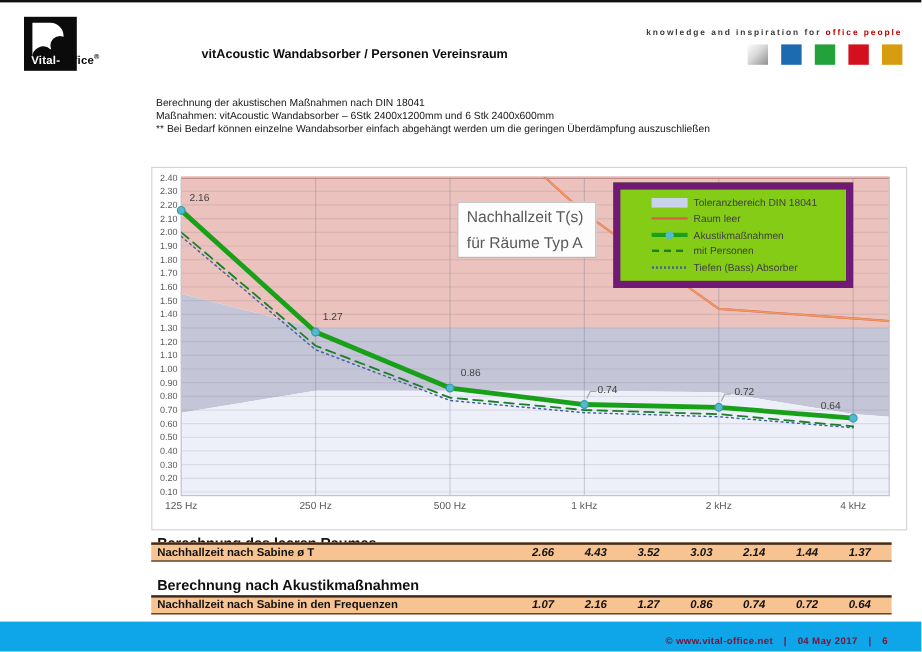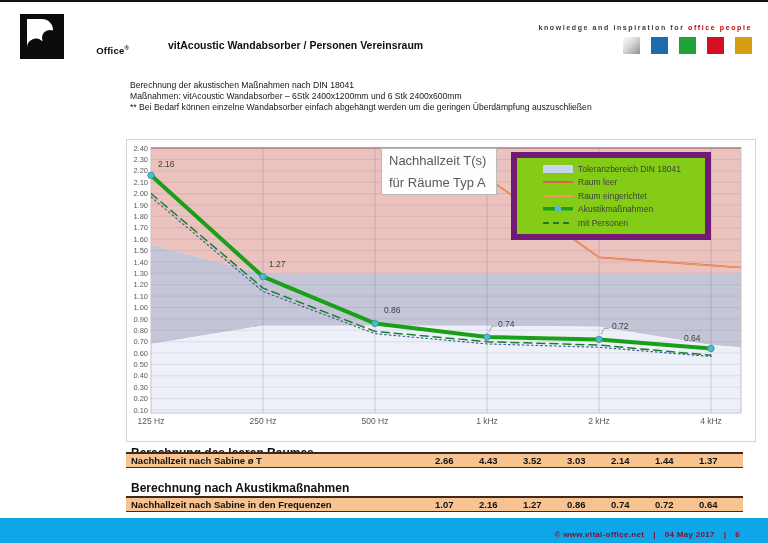--- a/index.html
+++ b/index.html
@@ -7,47 +7,47 @@
     width:768px;height:543px;position:relative;background:#ffffff;
     font-family:"Liberation Sans","DejaVu Sans",sans-serif;
     overflow:hidden;color:#141414;
   }
   .abs{position:absolute;}
   
   .top-strip{left:0;top:0;width:768px;height:2px;background:#111;}
   
   .logo-box{left:20px;top:14px;width:44px;height:45px;background:#0b0b0b;}
   .logo-label{left:26px;top:45px;font-size:9.5px;font-weight:bold;letter-spacing:.2px;white-space:nowrap;}
-  .logo-label .lw{color:#fff;margin-left:46px;} .logo-label .lb{color:#0b0b0b;}
+  .logo-label .lw{color:#fff;} .logo-label .lb{color:#0b0b0b;}
   .logo-label sup{font-size:6px;color:#0b0b0b;}
   .page-title{left:168px;top:39px;font-size:10.5px;font-weight:bold;color:#0e0e0e;}
   
   .tagline{right:16px;top:24px;font-size:7px;font-weight:bold;letter-spacing:1.6px;color:#3a3a3a;white-space:nowrap;}
   .tagline .hl{color:#c00000;}
   .brand-squares{right:16px;top:37px;display:flex;gap:11px;}
   .brand-squares .sq{width:17px;height:17px;}
   
   .intro{left:130px;top:80px;width:630px;font-size:8.6px;line-height:11px;color:#161616;}
   .intro .b{font-weight:bold;}
   
   .chart-frame{left:126px;top:139px;width:630px;height:303px;background:#fff;border:1px solid #d5d5d5;box-sizing:border-box;}
-  .chart-title-box{left:254px;top:8px;width:116px;height:47px;background:#fdfdfd;border:1px solid #b9b9b9;
+  .chart-title-box{left:254px;top:28px;width:116px;height:47px;background:#fdfdfd;border:1px solid #b9b9b9;
     color:#595959;font-size:13px;line-height:22px;padding:1px 0 0 7px;box-sizing:border-box;}
   .legend-box{left:384px;top:12px;width:200px;height:88px;background:#84cc16;border:6px solid #701a75;
     box-sizing:border-box;padding:4px 0 0 26px;}
   .legend-row{display:flex;align-items:center;height:13.5px;}
   .legend-swatch{width:30px;margin-right:5px;flex:0 0 30px;}
   .legend-label{font-size:8.5px;color:#3f3f3f;white-space:nowrap;}
   
   .tbl-heading{left:131px;font-size:12px;font-weight:bold;color:#111;}
   .tbl-row{left:126px;width:617px;height:16px;display:flex;align-items:center;
     background:#f7c491;border-top:2px solid #41291a;border-bottom:1.5px solid #41291a;box-sizing:border-box;
     font-size:9.5px;font-weight:bold;color:#111;}
   .tbl-row .rlabel{flex:1 1 auto;padding-left:5px;}
-  .tbl-row .cell{flex:0 0 44px;text-align:left;padding-right:9px;box-sizing:border-box;}
+  .tbl-row .cell{flex:0 0 44px;text-align:center;padding-right:9px;box-sizing:border-box;font-style:italic;}
   
   .footer-bar{left:0;top:518px;width:768px;height:33px;background:#0ea5e9;
     display:flex;justify-content:flex-end;align-items:center;padding-right:28px;box-sizing:border-box;
     font-size:8px;font-weight:bold;color:#7c1031;letter-spacing:.3px;}
   .footer-bar span{margin-left:9px;}
 </style>
 </head>
 <body>
 
 <div class="abs top-strip"></div>
@@ -172,30 +172,30 @@
   <div class="abs legend-box" id="legend-box">
       <div class="legend-row">
         <div class="legend-swatch" style="height: 8px; width: 26px; background: rgb(201, 211, 236);"></div>
         <span class="legend-label">Toleranzbereich DIN 18041</span>
       </div>
       <div class="legend-row">
         <div class="legend-swatch" style="height: 2px; background: rgb(217, 96, 76);"></div>
         <span class="legend-label">Raum leer</span>
       </div>
       <div class="legend-row">
-        <div class="legend-swatch" style="height: 2px; background: rgb(240, 154, 94);"></div>
-        <span class="legend-label">Raum eingerichtet</span>
-      </div>
-      <div class="legend-row">
         <div class="legend-swatch" style="height: 8px; background: radial-gradient(circle, rgb(85, 184, 204) 0px, rgb(85, 184, 204) 3.2px, transparent 3.6px), linear-gradient(rgb(25, 160, 25), rgb(25, 160, 25)) 0px 2.2px / 30px 3.5px no-repeat;"></div>
         <span class="legend-label">Akustikmaßnahmen</span>
       </div>
       <div class="legend-row">
         <div class="legend-swatch" style="height: 2.2px; background: repeating-linear-gradient(90deg, rgb(27, 127, 40) 0px, rgb(27, 127, 40) 6px, transparent 6px, transparent 10px);"></div>
         <span class="legend-label">mit Personen</span>
+      </div>
+      <div class="legend-row">
+        <div class="legend-swatch" style="height: 1.8px; background: repeating-linear-gradient(90deg, rgb(65, 96, 158) 0px, rgb(65, 96, 158) 1.6px, transparent 1.6px, transparent 3.4px);"></div>
+        <span class="legend-label">Tiefen (Bass) Absorber</span>
       </div>
     </div>
 </div>
 
 <div class="abs tbl-heading" style="top:446px">Berechnung des leeren Raumes</div>
 <div class="abs tbl-row" style="top:452px">
   <span class="rlabel">Nachhallzeit nach Sabine ø T</span>
   <span style="display:contents"><span class="cell">2.66</span><span class="cell">4.43</span><span class="cell">3.52</span><span class="cell">3.03</span><span class="cell">2.14</span><span class="cell">1.44</span><span class="cell">1.37</span></span>
 </div>
 <div class="abs tbl-heading" style="top:481px">Berechnung nach Akustikmaßnahmen</div>

